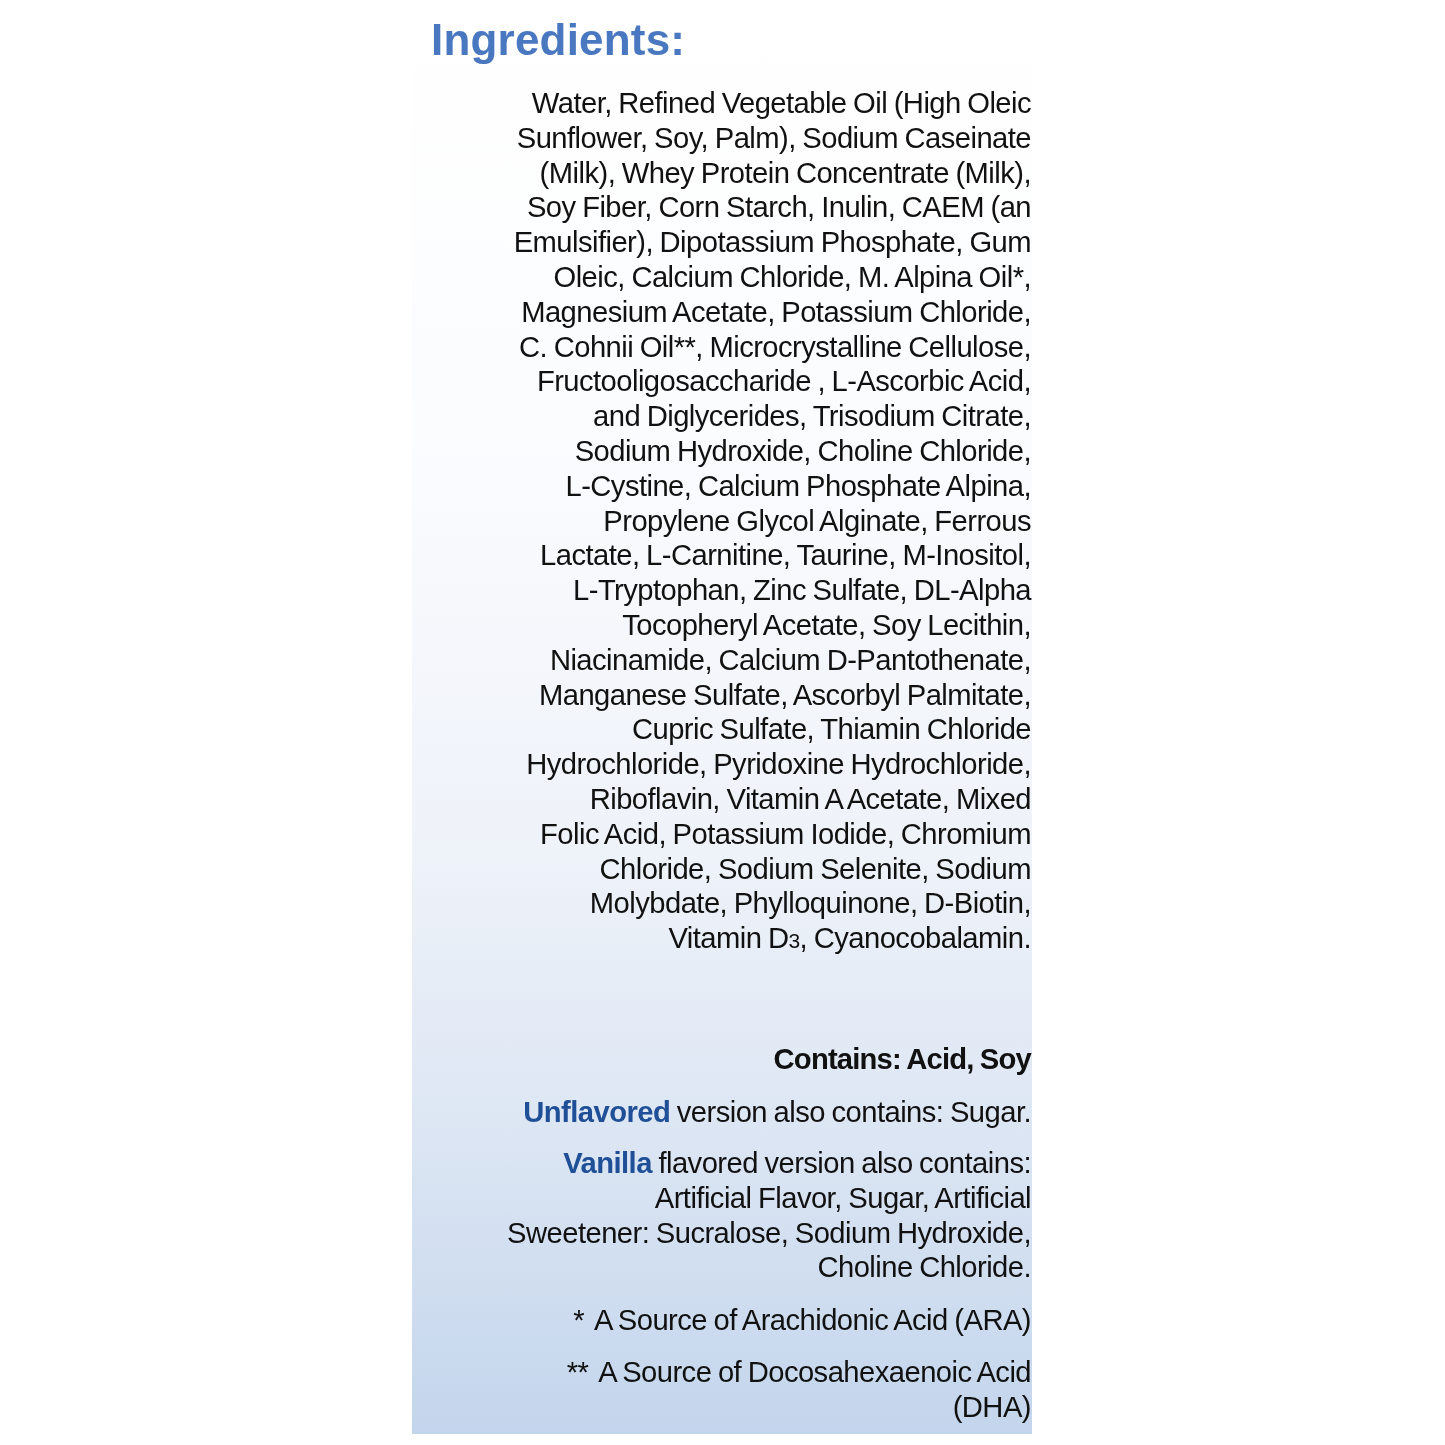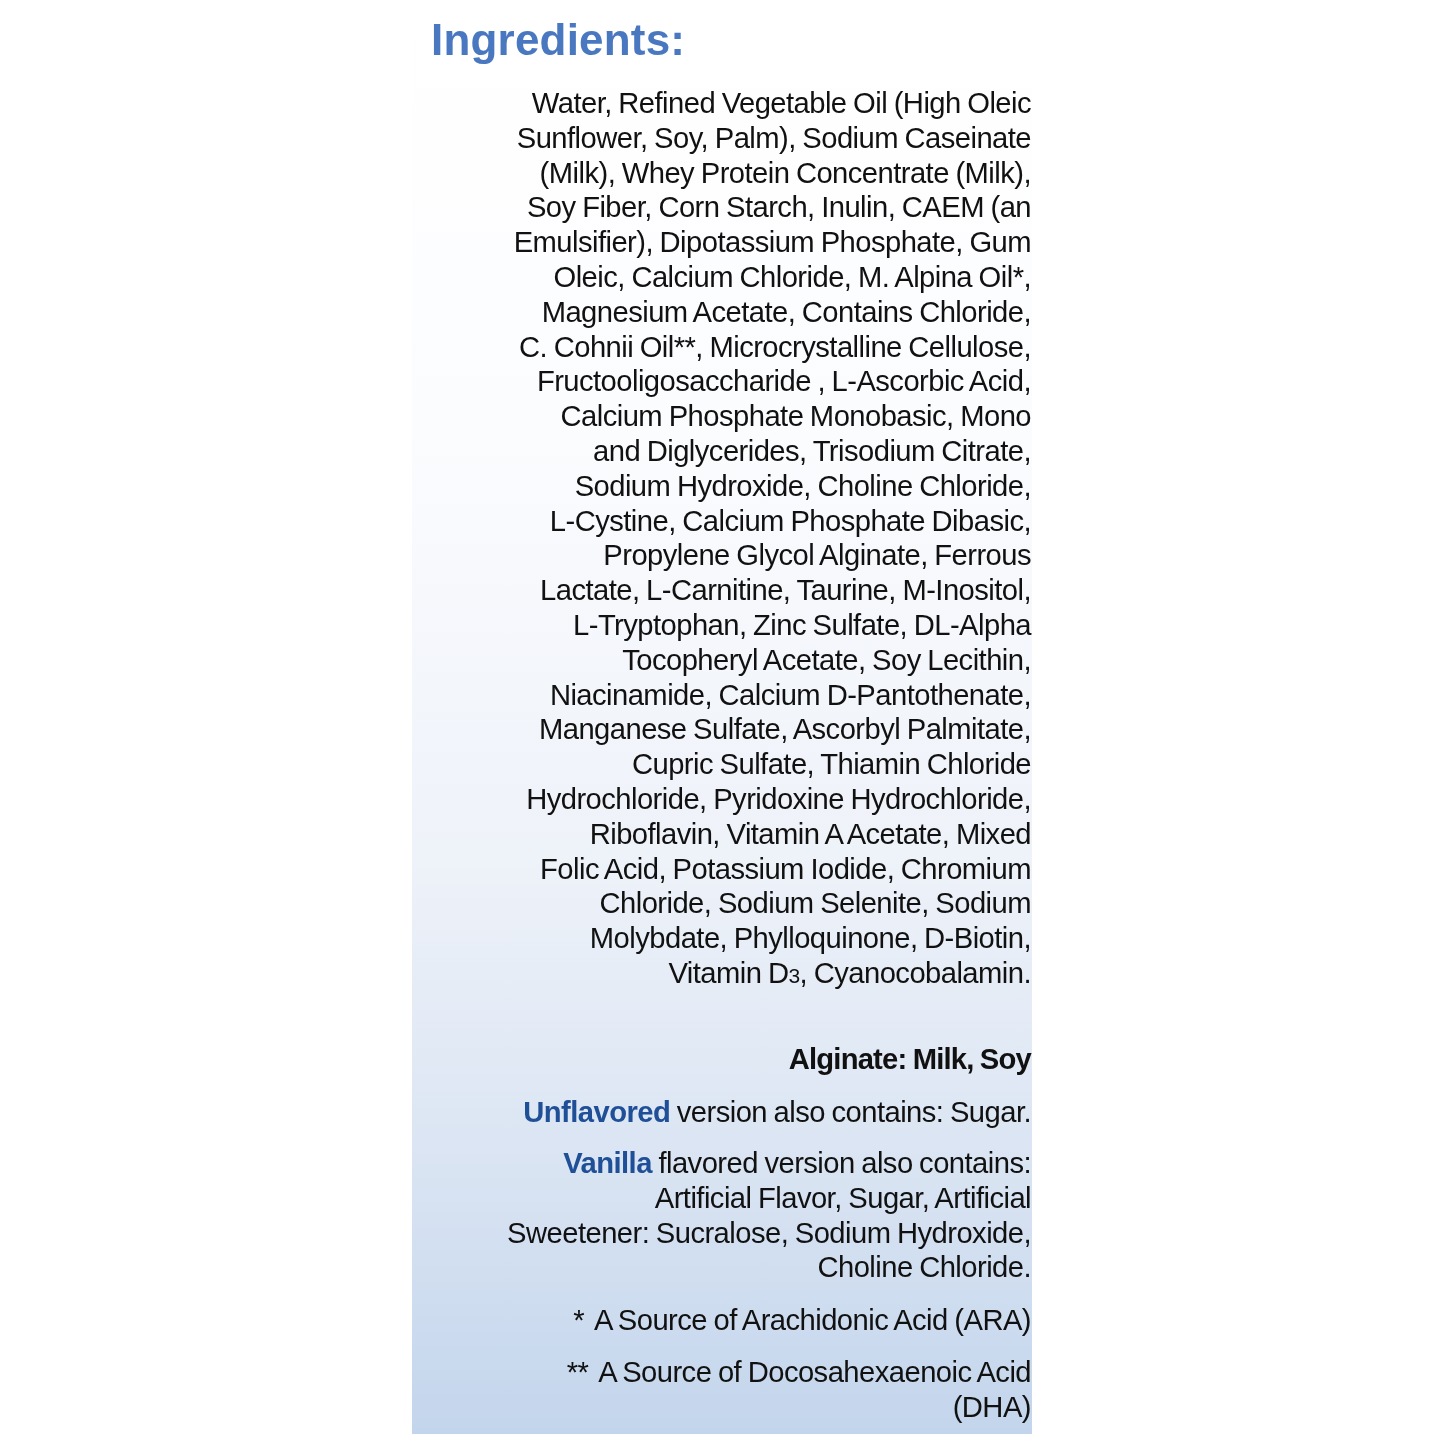--- a/index.html
+++ b/index.html
@@ -70,43 +70,42 @@
 <div class="panel">
   <h1 class="title">Ingredients:</h1>
 
   <div class="ingredients">
     <span class="line">Water, Refined Vegetable Oil (High Oleic</span>
     <span class="line">Sunflower, Soy, Palm), Sodium Caseinate</span>
     <span class="line">(Milk), Whey Protein Concentrate (Milk),</span>
     <span class="line">Soy Fiber, Corn Starch, Inulin, CAEM (an</span>
     <span class="line">Emulsifier), Dipotassium Phosphate, Gum</span>
     <span class="line">Oleic, Calcium Chloride, M. Alpina Oil*,</span>
-    <span class="line">Magnesium Acetate, Contains Chloride,</span>
+    <span class="line">Magnesium Acetate, Potassium Chloride,</span>
     <span class="line">C. Cohnii Oil**, Microcrystalline Cellulose,</span>
     <span class="line">Fructooligosaccharide , L-Ascorbic Acid,</span>
-    <span class="line">Calcium Phosphate Monobasic, Mono</span>
     <span class="line">and Diglycerides, Trisodium Citrate,</span>
     <span class="line">Sodium Hydroxide, Choline Chloride,</span>
-    <span class="line">L-Cystine, Calcium Phosphate Dibasic,</span>
+    <span class="line">L-Cystine, Calcium Phosphate Alpina,</span>
     <span class="line">Propylene Glycol Alginate, Ferrous</span>
     <span class="line">Lactate, L-Carnitine, Taurine, M-Inositol,</span>
     <span class="line">L-Tryptophan, Zinc Sulfate, DL-Alpha</span>
     <span class="line">Tocopheryl Acetate, Soy Lecithin,</span>
     <span class="line">Niacinamide, Calcium D-Pantothenate,</span>
     <span class="line">Manganese Sulfate, Ascorbyl Palmitate,</span>
     <span class="line">Cupric Sulfate, Thiamin Chloride</span>
     <span class="line">Hydrochloride, Pyridoxine Hydrochloride,</span>
     <span class="line">Riboflavin, Vitamin A Acetate, Mixed</span>
     <span class="line">Folic Acid, Potassium Iodide, Chromium</span>
     <span class="line">Chloride, Sodium Selenite, Sodium</span>
     <span class="line">Molybdate, Phylloquinone, D-Biotin,</span>
     <span class="line"><span>Vitamin D</span><span class="sub">3</span><span>, Cyanocobalamin.</span></span>
   </div>
 
-  <div class="para contains">Alginate: Milk, Soy</div>
+  <div class="para contains">Contains: Acid, Soy</div>
 
   <div class="para unflavored">
     <span class="accent">Unflavored</span><span> version also contains: Sugar.</span>
   </div>
 
   <div class="para vanilla">
     <span class="line"><span class="accent">Vanilla</span><span> flavored version also contains:</span></span>
     <span class="line">Artificial Flavor, Sugar, Artificial</span>
     <span class="line">Sweetener: Sucralose, Sodium Hydroxide,</span>
     <span class="line">Choline Chloride.</span>

